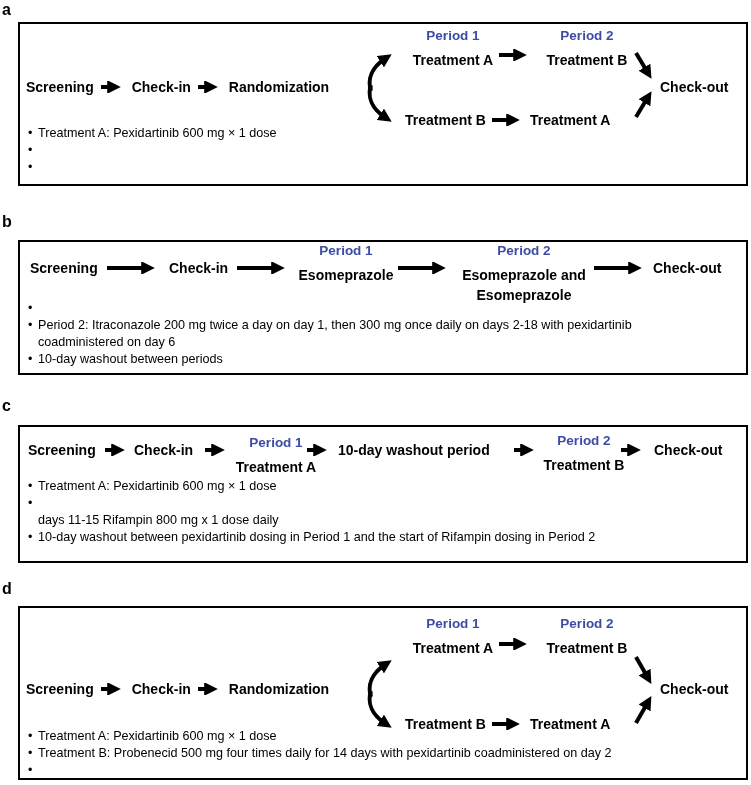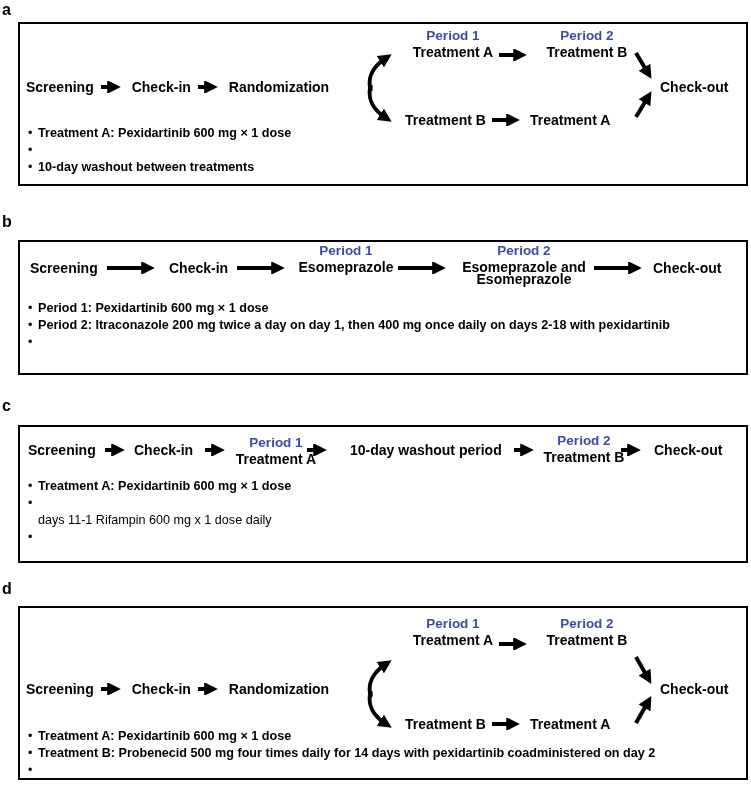--- a/index.html
+++ b/index.html
@@ -2,28 +2,28 @@
 <html><head>
 <meta charset="utf-8">
 <style>
   html,body{margin:0;padding:0;background:#ffffff;}
   body{width:751px;height:785px;position:relative;font-family:"Liberation Sans",sans-serif;color:#000;}
   .panel-label{position:absolute;left:2px;font-weight:bold;font-size:16px;line-height:16px;}
   .box{position:absolute;left:18px;width:730px;border:2px solid #000;background:#fff;box-sizing:border-box;}
   .abs{position:absolute;}
   .ft{font-weight:bold;font-size:14px;line-height:16px;height:16px;white-space:nowrap;}
   .plabel{font-weight:bold;font-size:13.5px;line-height:16px;color:#3c4ba6;white-space:nowrap;}
-  .stack{display:flex;flex-direction:column;align-items:center;gap:0;}
+  .stack{display:flex;flex-direction:column;align-items:center;gap:8px;}
   .hrow{display:flex;align-items:center;}
   .harrow{margin:0 6px;flex:none;display:block;}
   .harrow2{margin:0 5px;flex:none;display:block;}
   .bullets{font-size:12.6px;line-height:17px;width:706px;}
   .bl{display:flex;}
   .bl .dot{width:10px;flex:none;}
-  .bl .btxt{white-space:nowrap;font-weight:bold;}
+  .bl .btxt{white-space:nowrap;}
   .cont{padding-left:10px;white-space:nowrap;}
   svg{display:block;}
 </style>
 </head>
 <body>
 
 <svg width="0" height="0" style="position:absolute">
   <defs>
     <marker id="ah" viewBox="0 0 10 10" refX="5" refY="5" markerWidth="3.4" markerHeight="3.4" orient="auto-start-reverse">
       <path d="M0,0 L10,5 L0,10 z" fill="#000"></path>
@@ -80,21 +80,20 @@
   <div class="bullets abs" style="left:8px;top:101px">
     <div class="bl">
       <span class="dot">•</span>
       <span class="btxt">Treatment A: Pexidartinib 600 mg × 1 dose</span>
     </div>
     <div class="bl">
       <span class="dot">•</span>
     </div>
     <div class="bl">
       <span class="dot">•</span>
-      <span class="btxt">10-day washout between treatments</span>
     </div>
   </div>
 </div>
 
 <div class="panel-label" style="top:214px">b</div>
 <div class="box" style="top:240px;height:135px">
 
   <span class="ft abs" style="left:10px;top:18px">Screening</span>
   <svg class="abs" style="left:86px;top:20px" width="54" height="12" viewBox="0 0 54 12">
     <line x1="1" y1="6" x2="42" y2="6" stroke="#000" stroke-width="4" marker-end="url(#ah)"></line>
@@ -116,28 +115,29 @@
     <span class="ft" style="margin-top:-4px">Esomeprazole</span>
   </div>
   <svg class="abs" style="left:573px;top:20px" width="54" height="12" viewBox="0 0 54 12">
     <line x1="1" y1="6" x2="42" y2="6" stroke="#000" stroke-width="4" marker-end="url(#ah)"></line>
   </svg>
   <span class="ft abs" style="left:633px;top:18px">Check-out</span>
 
   <div class="bullets abs" style="left:8px;top:58px">
     <div class="bl">
       <span class="dot">•</span>
-      <span class="btxt">Period 1: Pexidartinib 600 mg × 1 dose</span>
-    </div>
-    <div class="bl">
-      <span class="dot">•</span>
-      <span class="btxt">Period 2: Itraconazole 200 mg twice a day on day 1, then 400 mg once daily on days 2-18 with pexidartinib</span>
-    </div>
-    <div class="bl">
-      <span class="dot">•</span>
+    </div>
+    <div class="bl">
+      <span class="dot">•</span>
+      <span class="btxt">Period 2: Itraconazole 200 mg twice a day on day 1, then 300 mg once daily on days 2-18 with pexidartinib</span>
+    </div>
+    <div class="cont">coadministered on day 6</div>
+    <div class="bl">
+      <span class="dot">•</span>
+      <span class="btxt">10-day washout between periods</span>
     </div>
   </div>
 </div>
 
 <div class="panel-label" style="top:398px">c</div>
 <div class="box" style="top:425px;height:138px">
 
   <span class="ft abs" style="left:8px;top:15px">Screening</span>
   <svg class="abs" style="left:84px;top:17px" width="26" height="12" viewBox="0 0 26 12">
     <line x1="1" y1="6" x2="14" y2="6" stroke="#000" stroke-width="4" marker-end="url(#ah)"></line>
@@ -146,44 +146,45 @@
   <svg class="abs" style="left:184px;top:17px" width="26" height="12" viewBox="0 0 26 12">
     <line x1="1" y1="6" x2="14" y2="6" stroke="#000" stroke-width="4" marker-end="url(#ah)"></line>
   </svg>
   <div class="stack abs" style="left:209px;top:8px;width:94px">
     <span class="plabel">Period 1</span>
     <span class="ft">Treatment A</span>
   </div>
   <svg class="abs" style="left:286px;top:17px" width="26" height="12" viewBox="0 0 26 12">
     <line x1="1" y1="6" x2="14" y2="6" stroke="#000" stroke-width="4" marker-end="url(#ah)"></line>
   </svg>
-  <span class="ft abs" style="left:330px;top:15px">10-day washout period</span>
+  <span class="ft abs" style="left:318px;top:15px">10-day washout period</span>
   <svg class="abs" style="left:493px;top:17px" width="26" height="12" viewBox="0 0 26 12">
     <line x1="1" y1="6" x2="14" y2="6" stroke="#000" stroke-width="4" marker-end="url(#ah)"></line>
   </svg>
   <div class="stack abs" style="left:517px;top:6px;width:94px">
     <span class="plabel">Period 2</span>
     <span class="ft">Treatment B</span>
   </div>
   <svg class="abs" style="left:600px;top:17px" width="26" height="12" viewBox="0 0 26 12">
     <line x1="1" y1="6" x2="14" y2="6" stroke="#000" stroke-width="4" marker-end="url(#ah)"></line>
   </svg>
   <span class="ft abs" style="left:634px;top:15px">Check-out</span>
 
   <div class="bullets abs" style="left:8px;top:51px">
     <div class="bl">
       <span class="dot">•</span>
       <span class="btxt">Treatment A: Pexidartinib 600 mg × 1 dose</span>
     </div>
     <div class="bl">
       <span class="dot">•</span>
     </div>
-    <div class="cont">days 11-1 Rifampin 600 mg x 1 dose daily</div>
-    <div class="bl">
-      <span class="dot">•</span>
+    <div class="cont">days 11-15 Rifampin 800 mg x 1 dose daily</div>
+    <div class="bl">
+      <span class="dot">•</span>
+      <span class="btxt">10-day washout between pexidartinib dosing in Period 1 and the start of Rifampin dosing in Period 2</span>
     </div>
   </div>
 </div>
 
 <div class="panel-label" style="top:581px">d</div>
 <div class="box" style="top:606px;height:174px">
 
   <div class="stack abs" style="left:385px;top:8px;width:96px">
     <span class="plabel">Period 1</span>
     <span class="ft">Treatment A</span>

